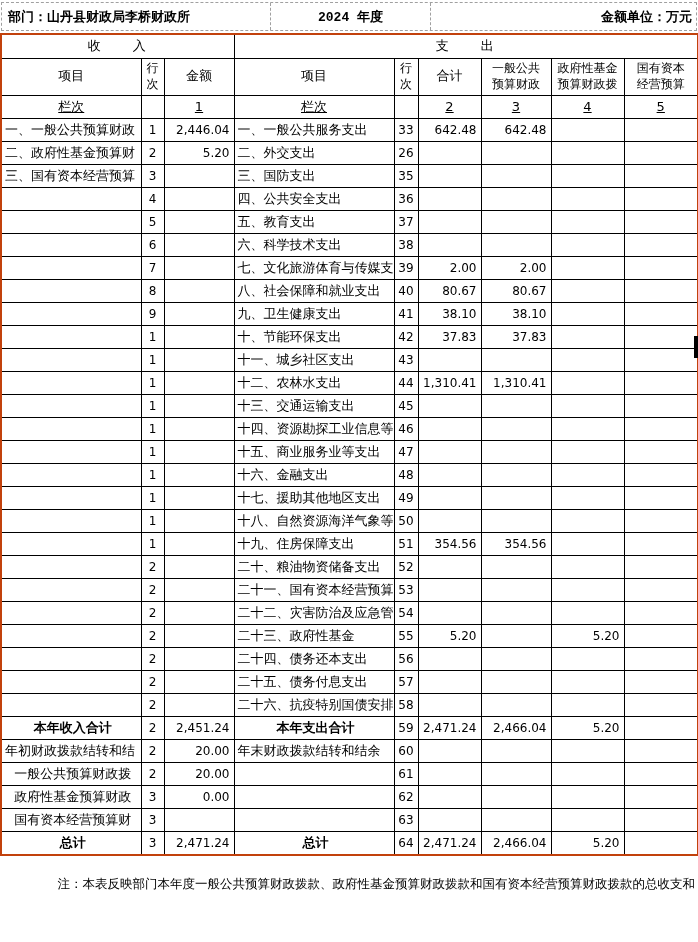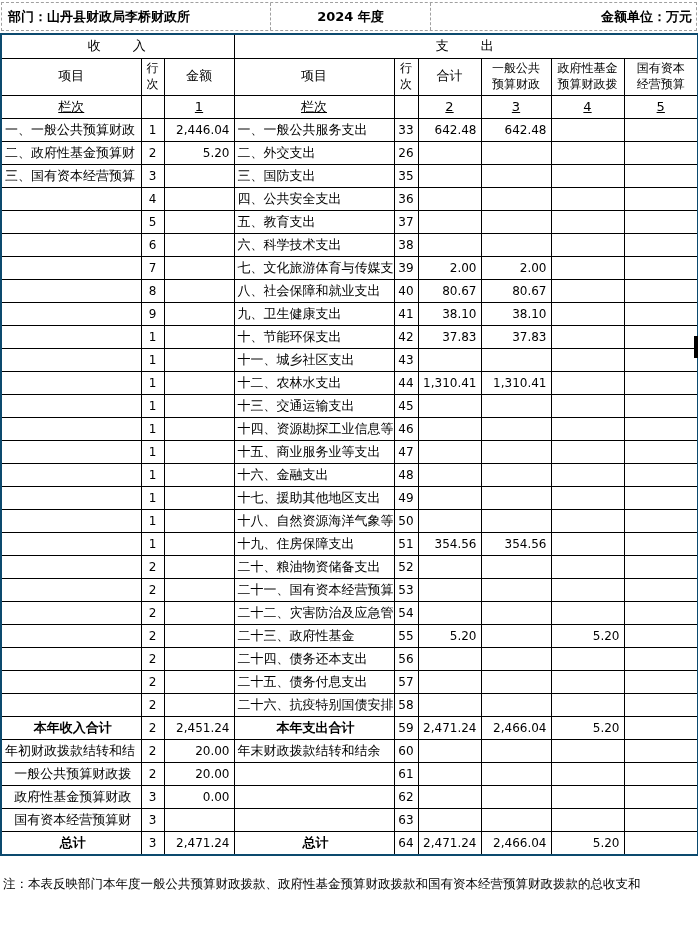--- a/index.html
+++ b/index.html
@@ -12,46 +12,46 @@
   
   .band {
     position:absolute; top:2px; left:1px; width:696px; height:29px;
     display:flex; border:1px dashed #a0a0a0;
   }
   .band .bcell {
     height:100%; display:flex; align-items:center;
     font-weight:bold; font-size:13px; white-space:nowrap; overflow:hidden;
   }
   .band .b1 { width:269px; padding-left:6px; border-right:1px dashed #a0a0a0; }
-  .band .b2 { width:160px; justify-content:center; border-right:1px dashed #a0a0a0; }
+  .band .b2 { width:160px; justify-content:center; border-right:1px dashed #a0a0a0;font-family:Liberation Mono, monospace; }
   .band .b3 { flex:1; justify-content:flex-end; padding-right:4px; }
   
   table.sheet {
     position:absolute; top:33px; left:0; width:698px;
     border-collapse:collapse; table-layout:fixed;
-    border:2px solid #0c4a6e;
+    border:2px solid #c2410c;
   }
   .sheet td {
     border:1px solid #000; height:22px; padding:0;
     font-size:12px; line-height:22px;
     white-space:nowrap; overflow:hidden;
   }
   .sheet thead td { text-align:center; font-size:13px; }
   td.sec { height:24px; font-size:14px; letter-spacing:2px; }
   td.hdr { height:37px;font-family:Liberation Mono, monospace; }
   td.h2l div { line-height:16px; font-size:12px; }
   td.lane { height:22px;text-decoration:underline; }
   td.item { text-align:left; padding-left:3px; font-size:13px; }
   td.num  { text-align:right; padding-right:4px; }
   td.ctr  { text-align:center; }
   .bold   { font-weight:bold; }
   
   .note {
     position:absolute; left:3px; width:692px;
-    font-size:12.5px; line-height:16px;
+    font-size:12.5px; line-height:16px;text-align:right;
   }
   .note1 { top:876px; }
   .note2 { top:955px; }
   
   .edge-marker {
     position:absolute; top:336px; right:0; width:4px; height:22px; background:#000;
   }
 </style>
 </head>
 <body>

